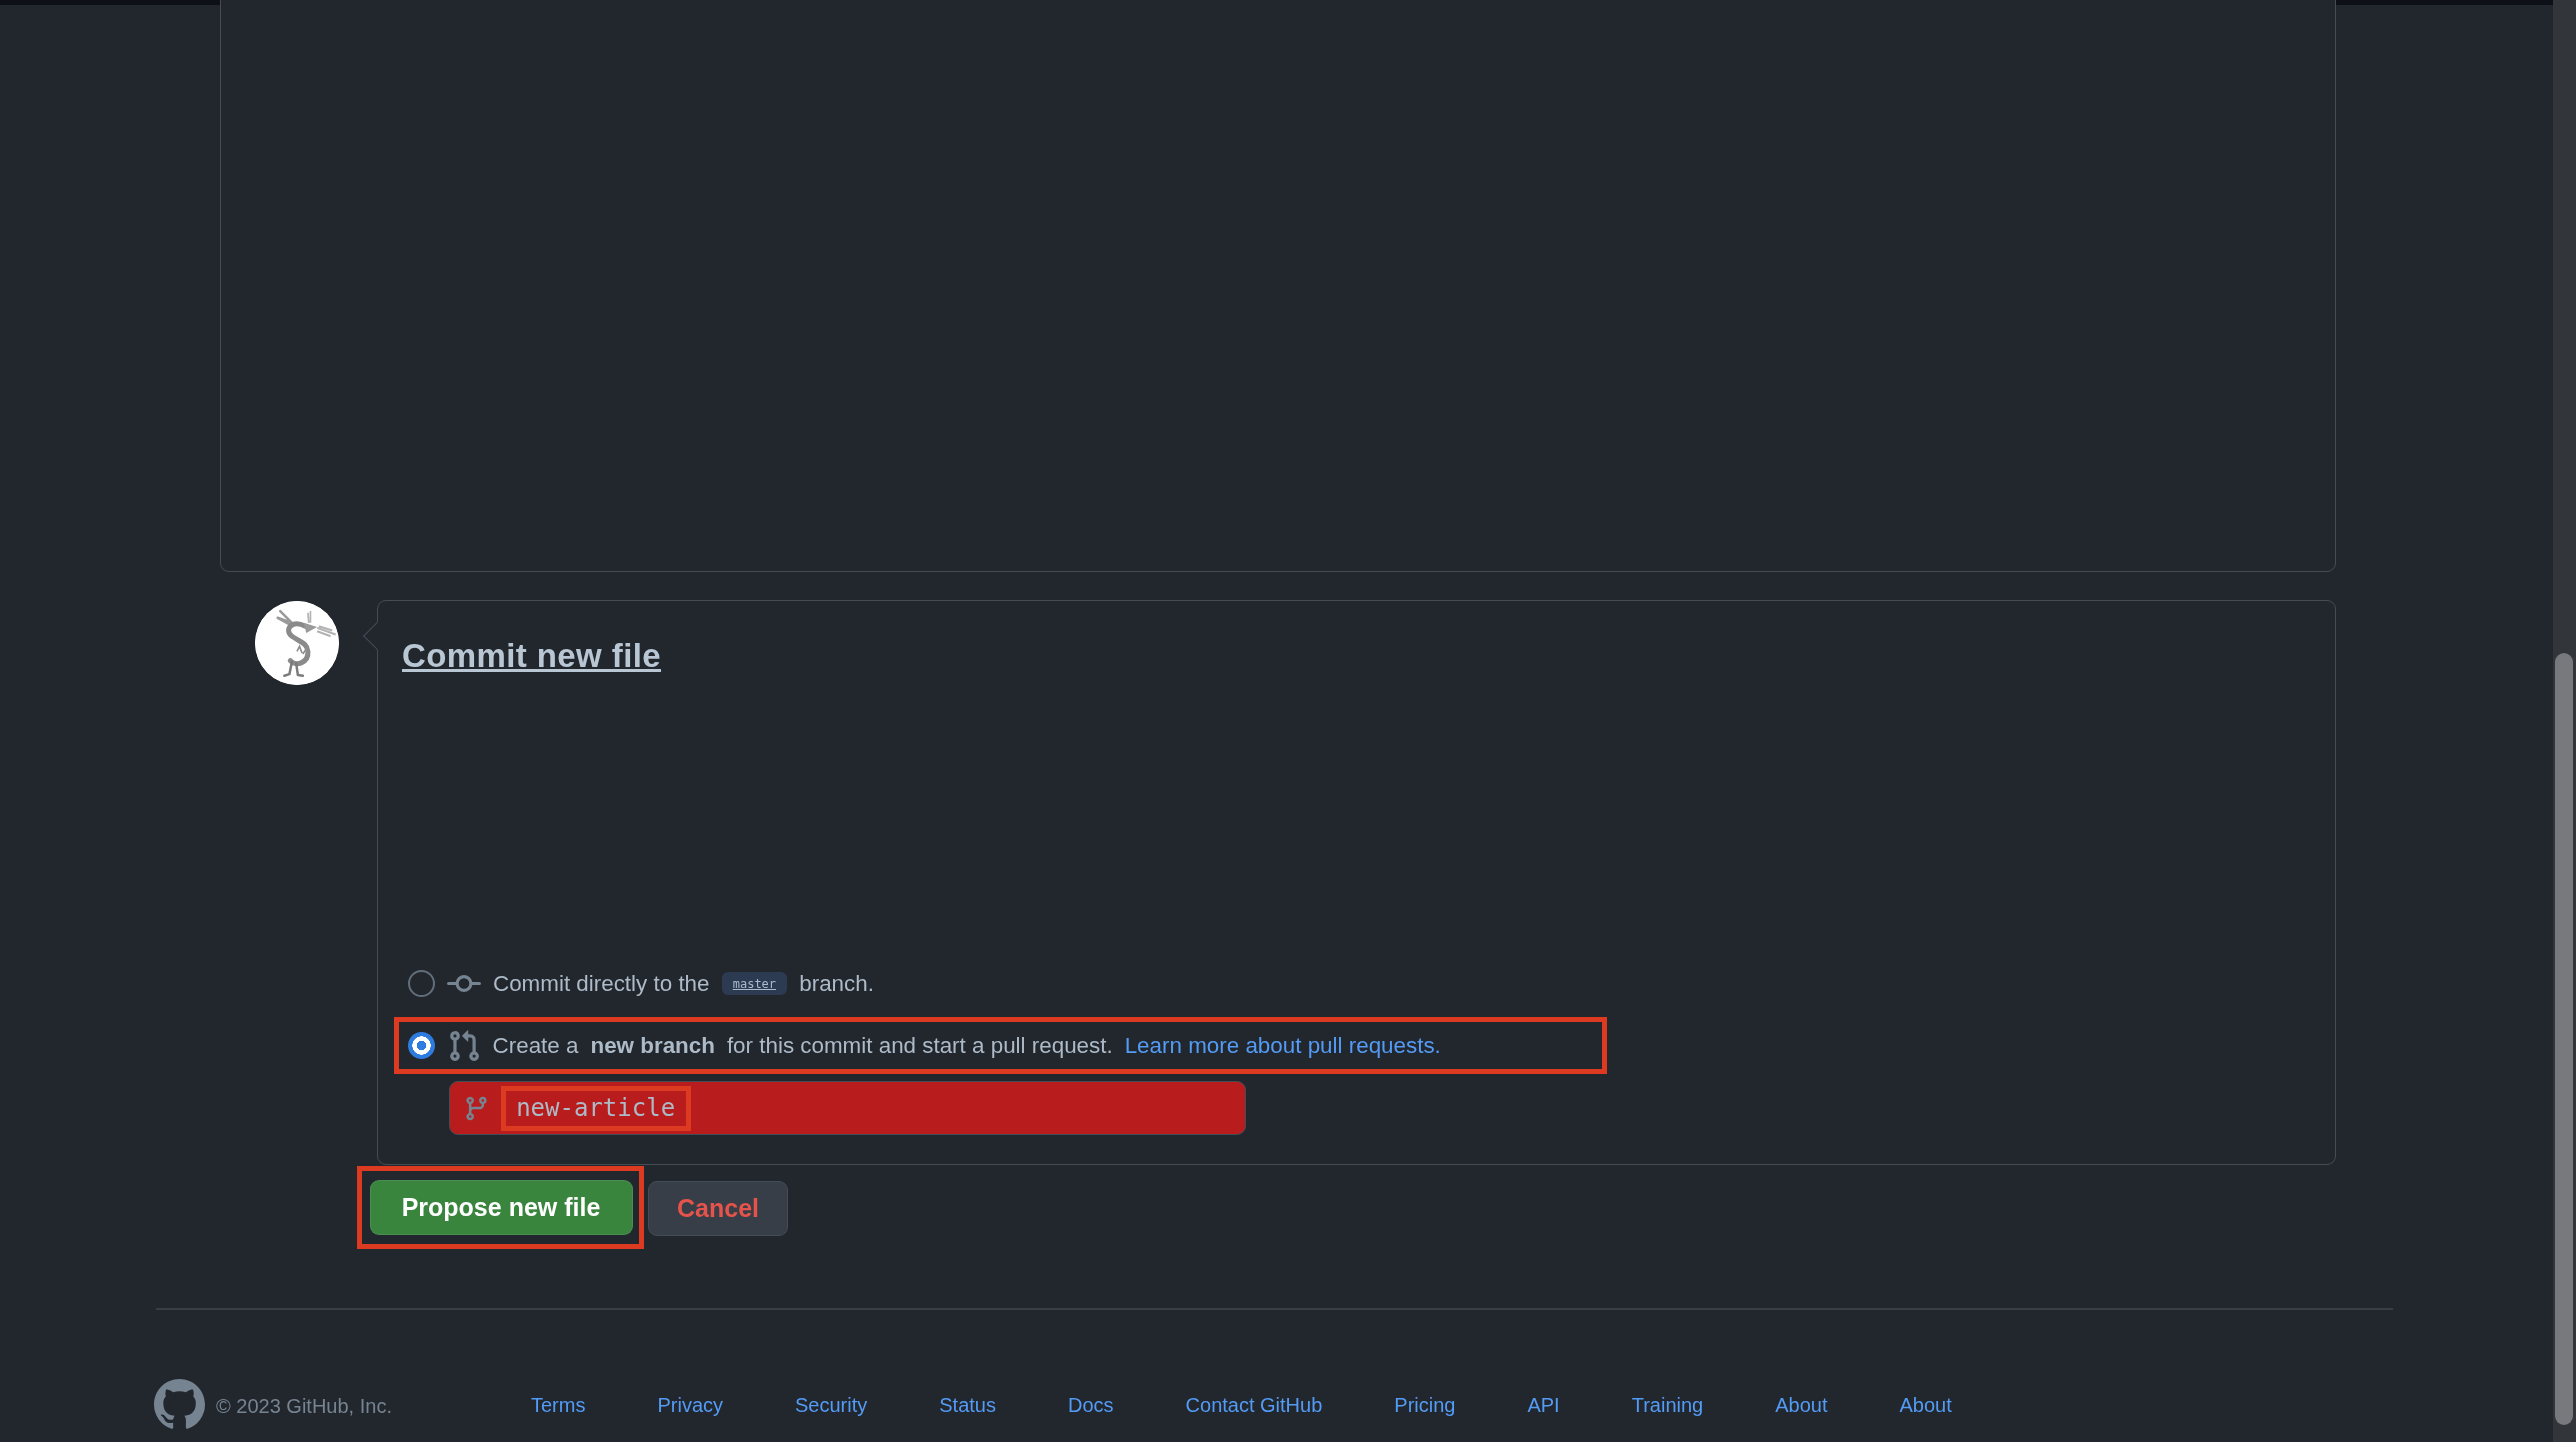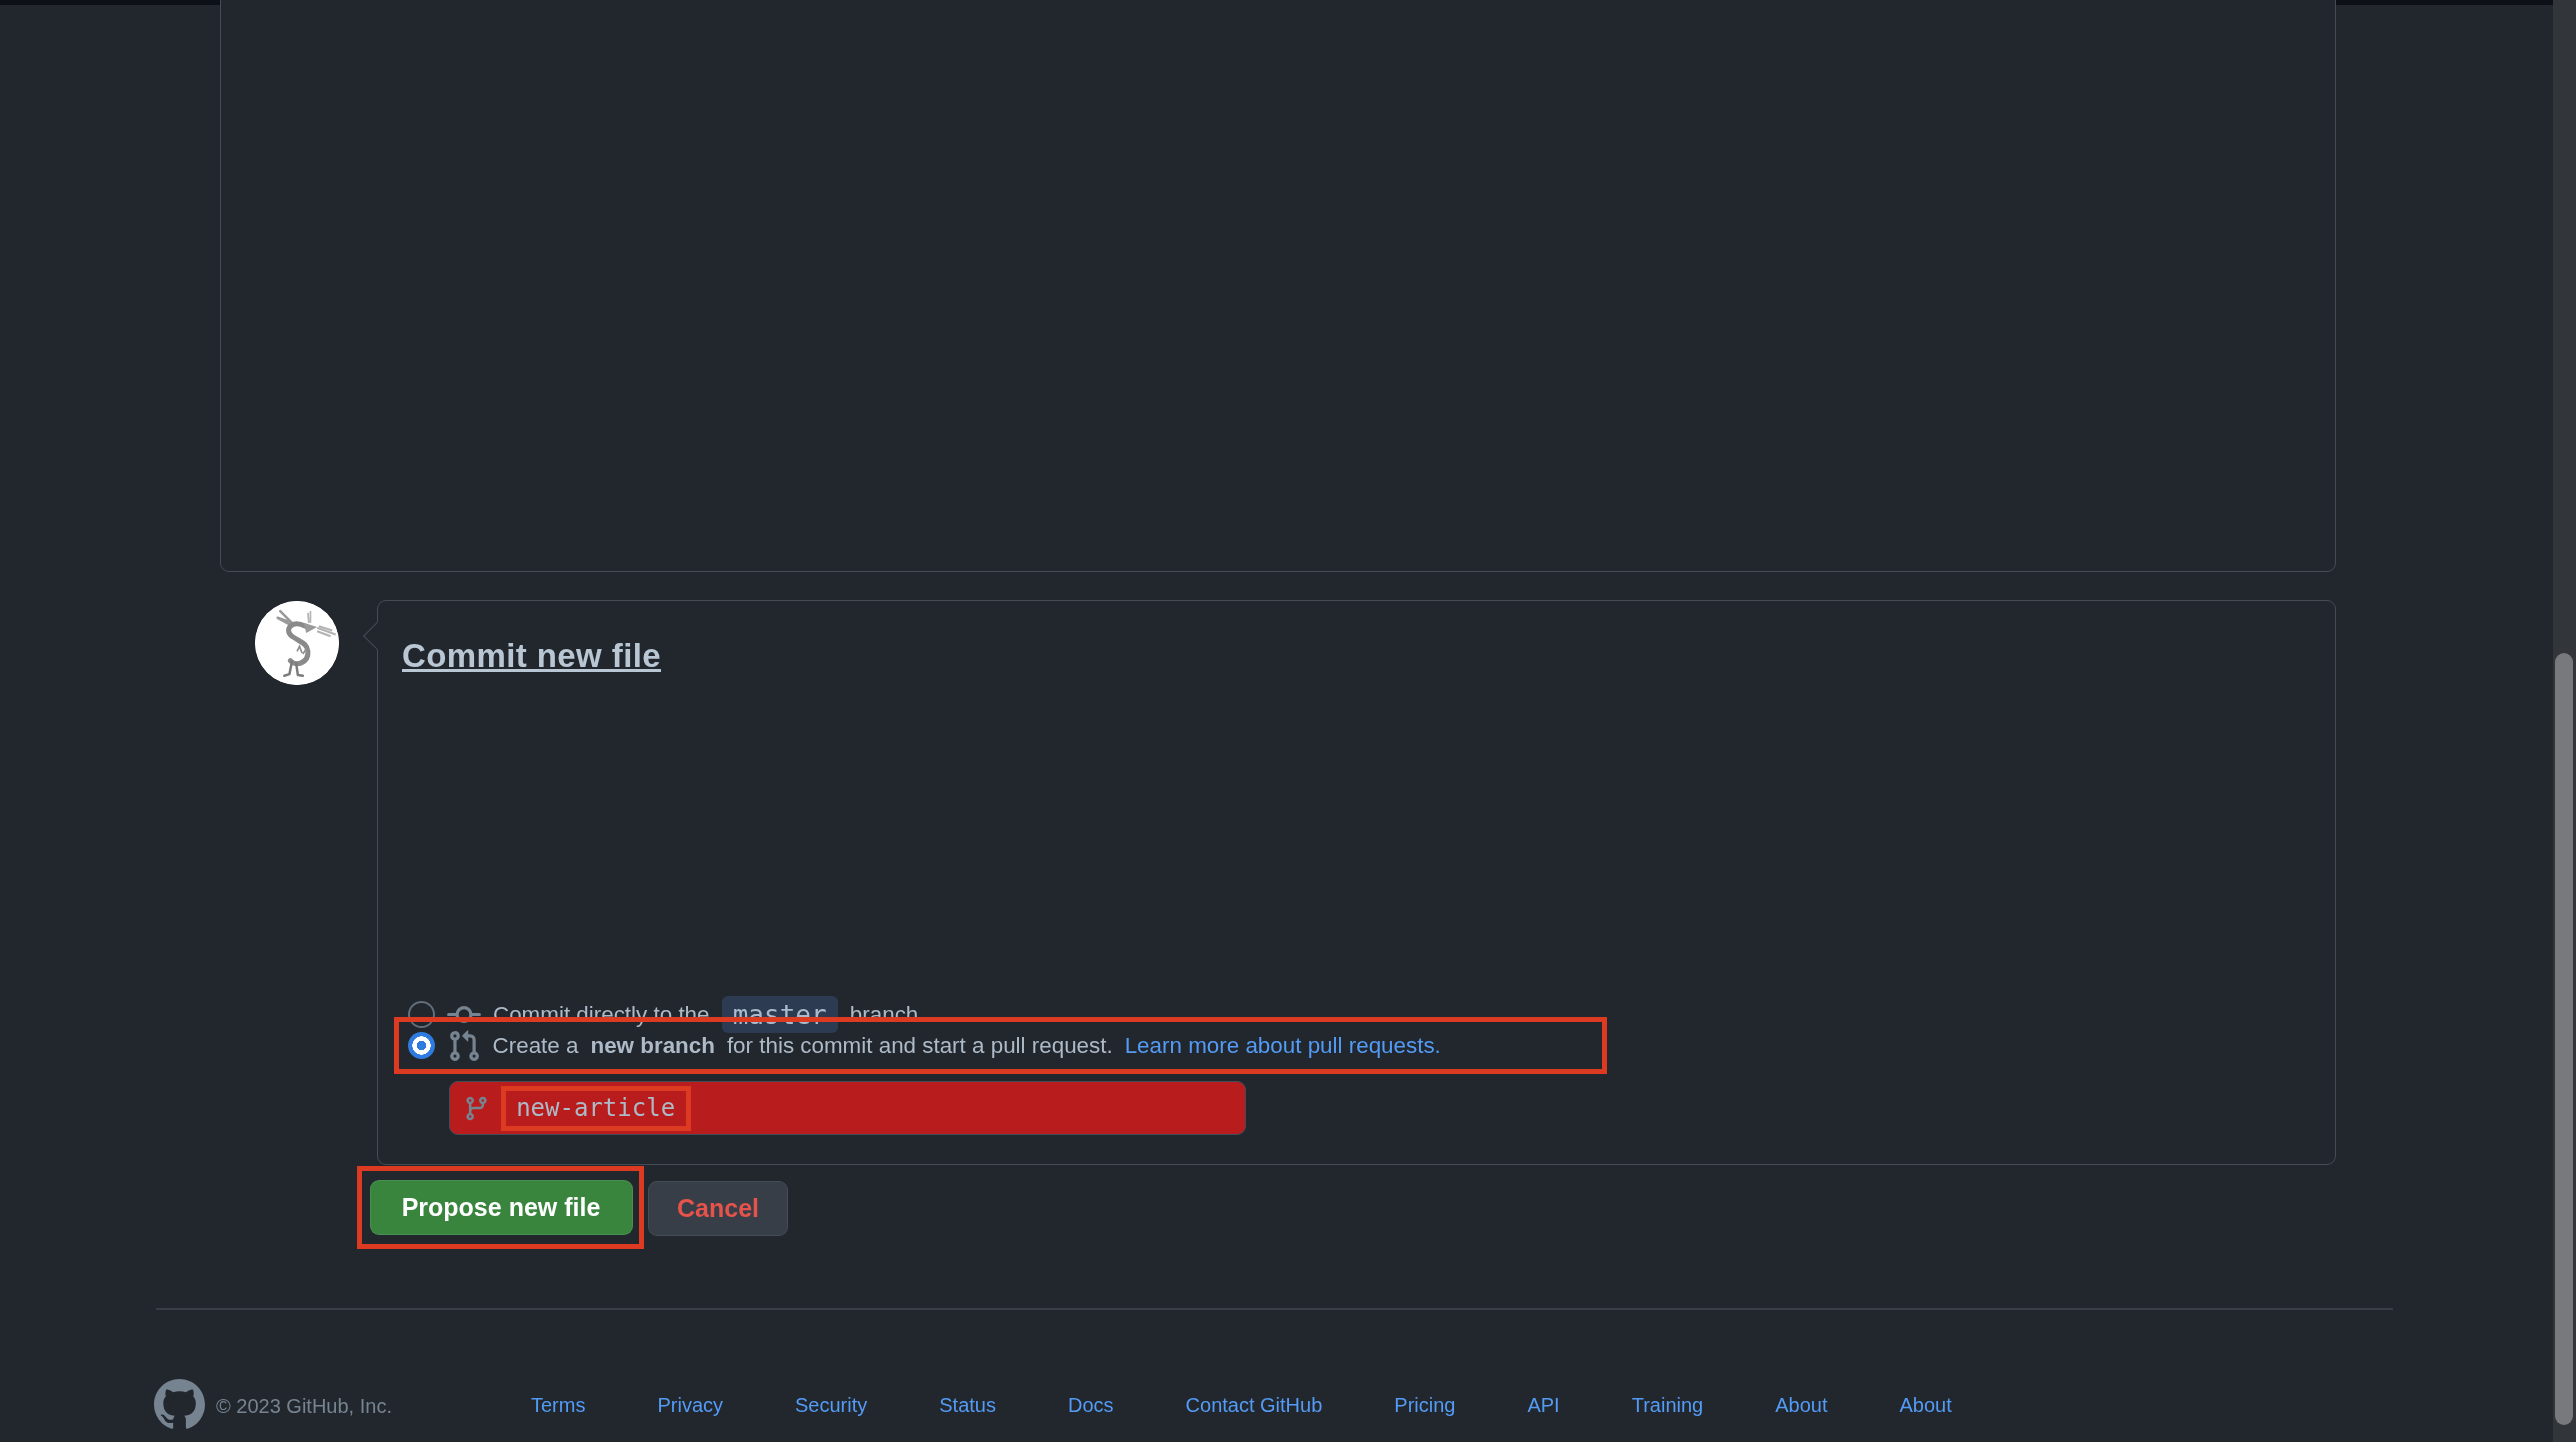--- a/index.html
+++ b/index.html
@@ -72,24 +72,24 @@
   }
   .radio-outer {
     width:27px; height:27px; border-radius:50%; box-sizing:border-box; flex:0 0 auto;
   }
   .radio-off { border:2.2px solid #636e7b; background:transparent; }
   .radio-on  {
     background:radial-gradient(circle at 50% 50%, #2e7ce0 0 4.5px, #ffffff 4.8px 9px, #2e7ce0 9.3px 14px);
   }
   .row-icon { flex:0 0 auto; display:flex; }
   .branch-badge {
-    font-family:"DejaVu Sans Mono", monospace; font-size:26px; color:#a9bacb;
-    background:#2c3b52; border-radius:6px; padding:5.2px 11.2px; line-height:1;
-  }
-  .row-direct { top:389px; height:49px; }
+    font-family:"DejaVu Sans Mono", monospace; font-size:12px; color:#a9bacb;
+    background:#2c3b52; border-radius:6px; padding:5.2px 11.2px; line-height:1;text-decoration:underline;
+  }
+  .row-direct { top:358px; height:49px; }
   .row-branch-annotation {
     position:absolute; left:16.4px; top:416px; width:1213px; height:57px;
     display:flex; align-items:center; gap:12px; padding-left:8.2px;
   }
   .bold { font-weight:700; }
   .link-blue { color:#539bf5; text-decoration:none; cursor:pointer; }
 
   .branch-input {
     position:absolute; left:71px; top:480px; width:797px; height:54px;
     background:#b91c1c; border:1.5px solid #444c56; border-radius:9px;

